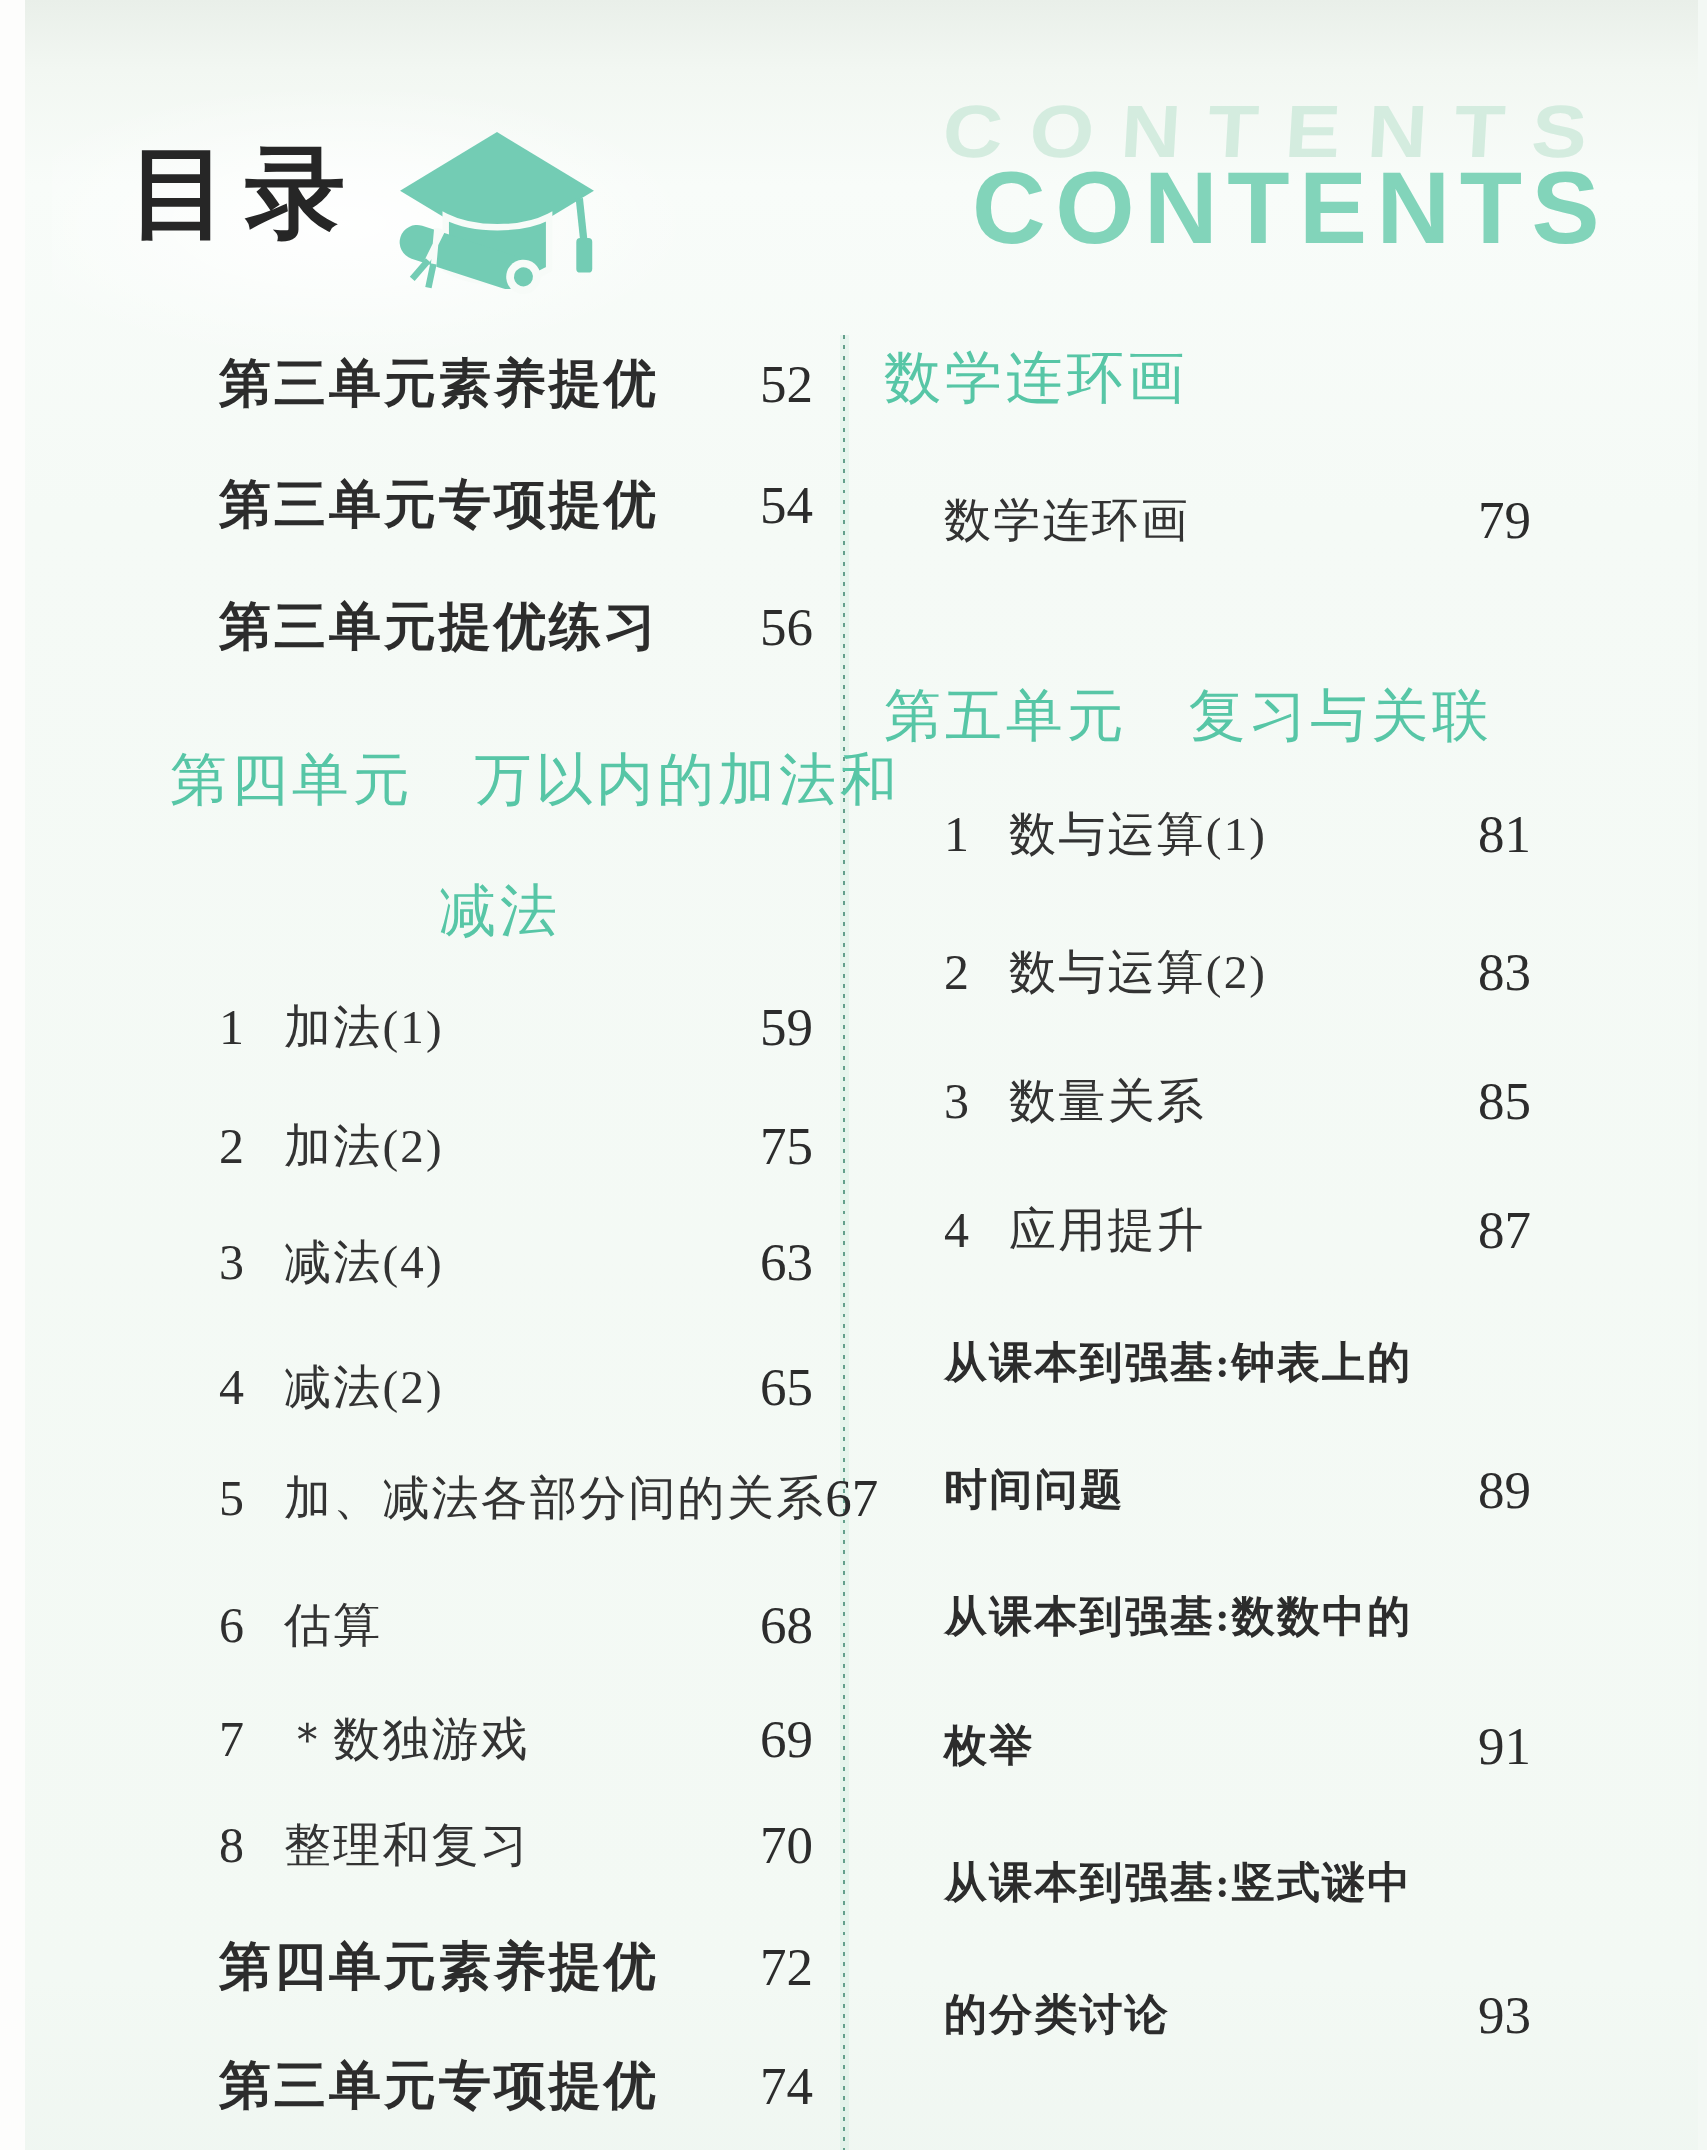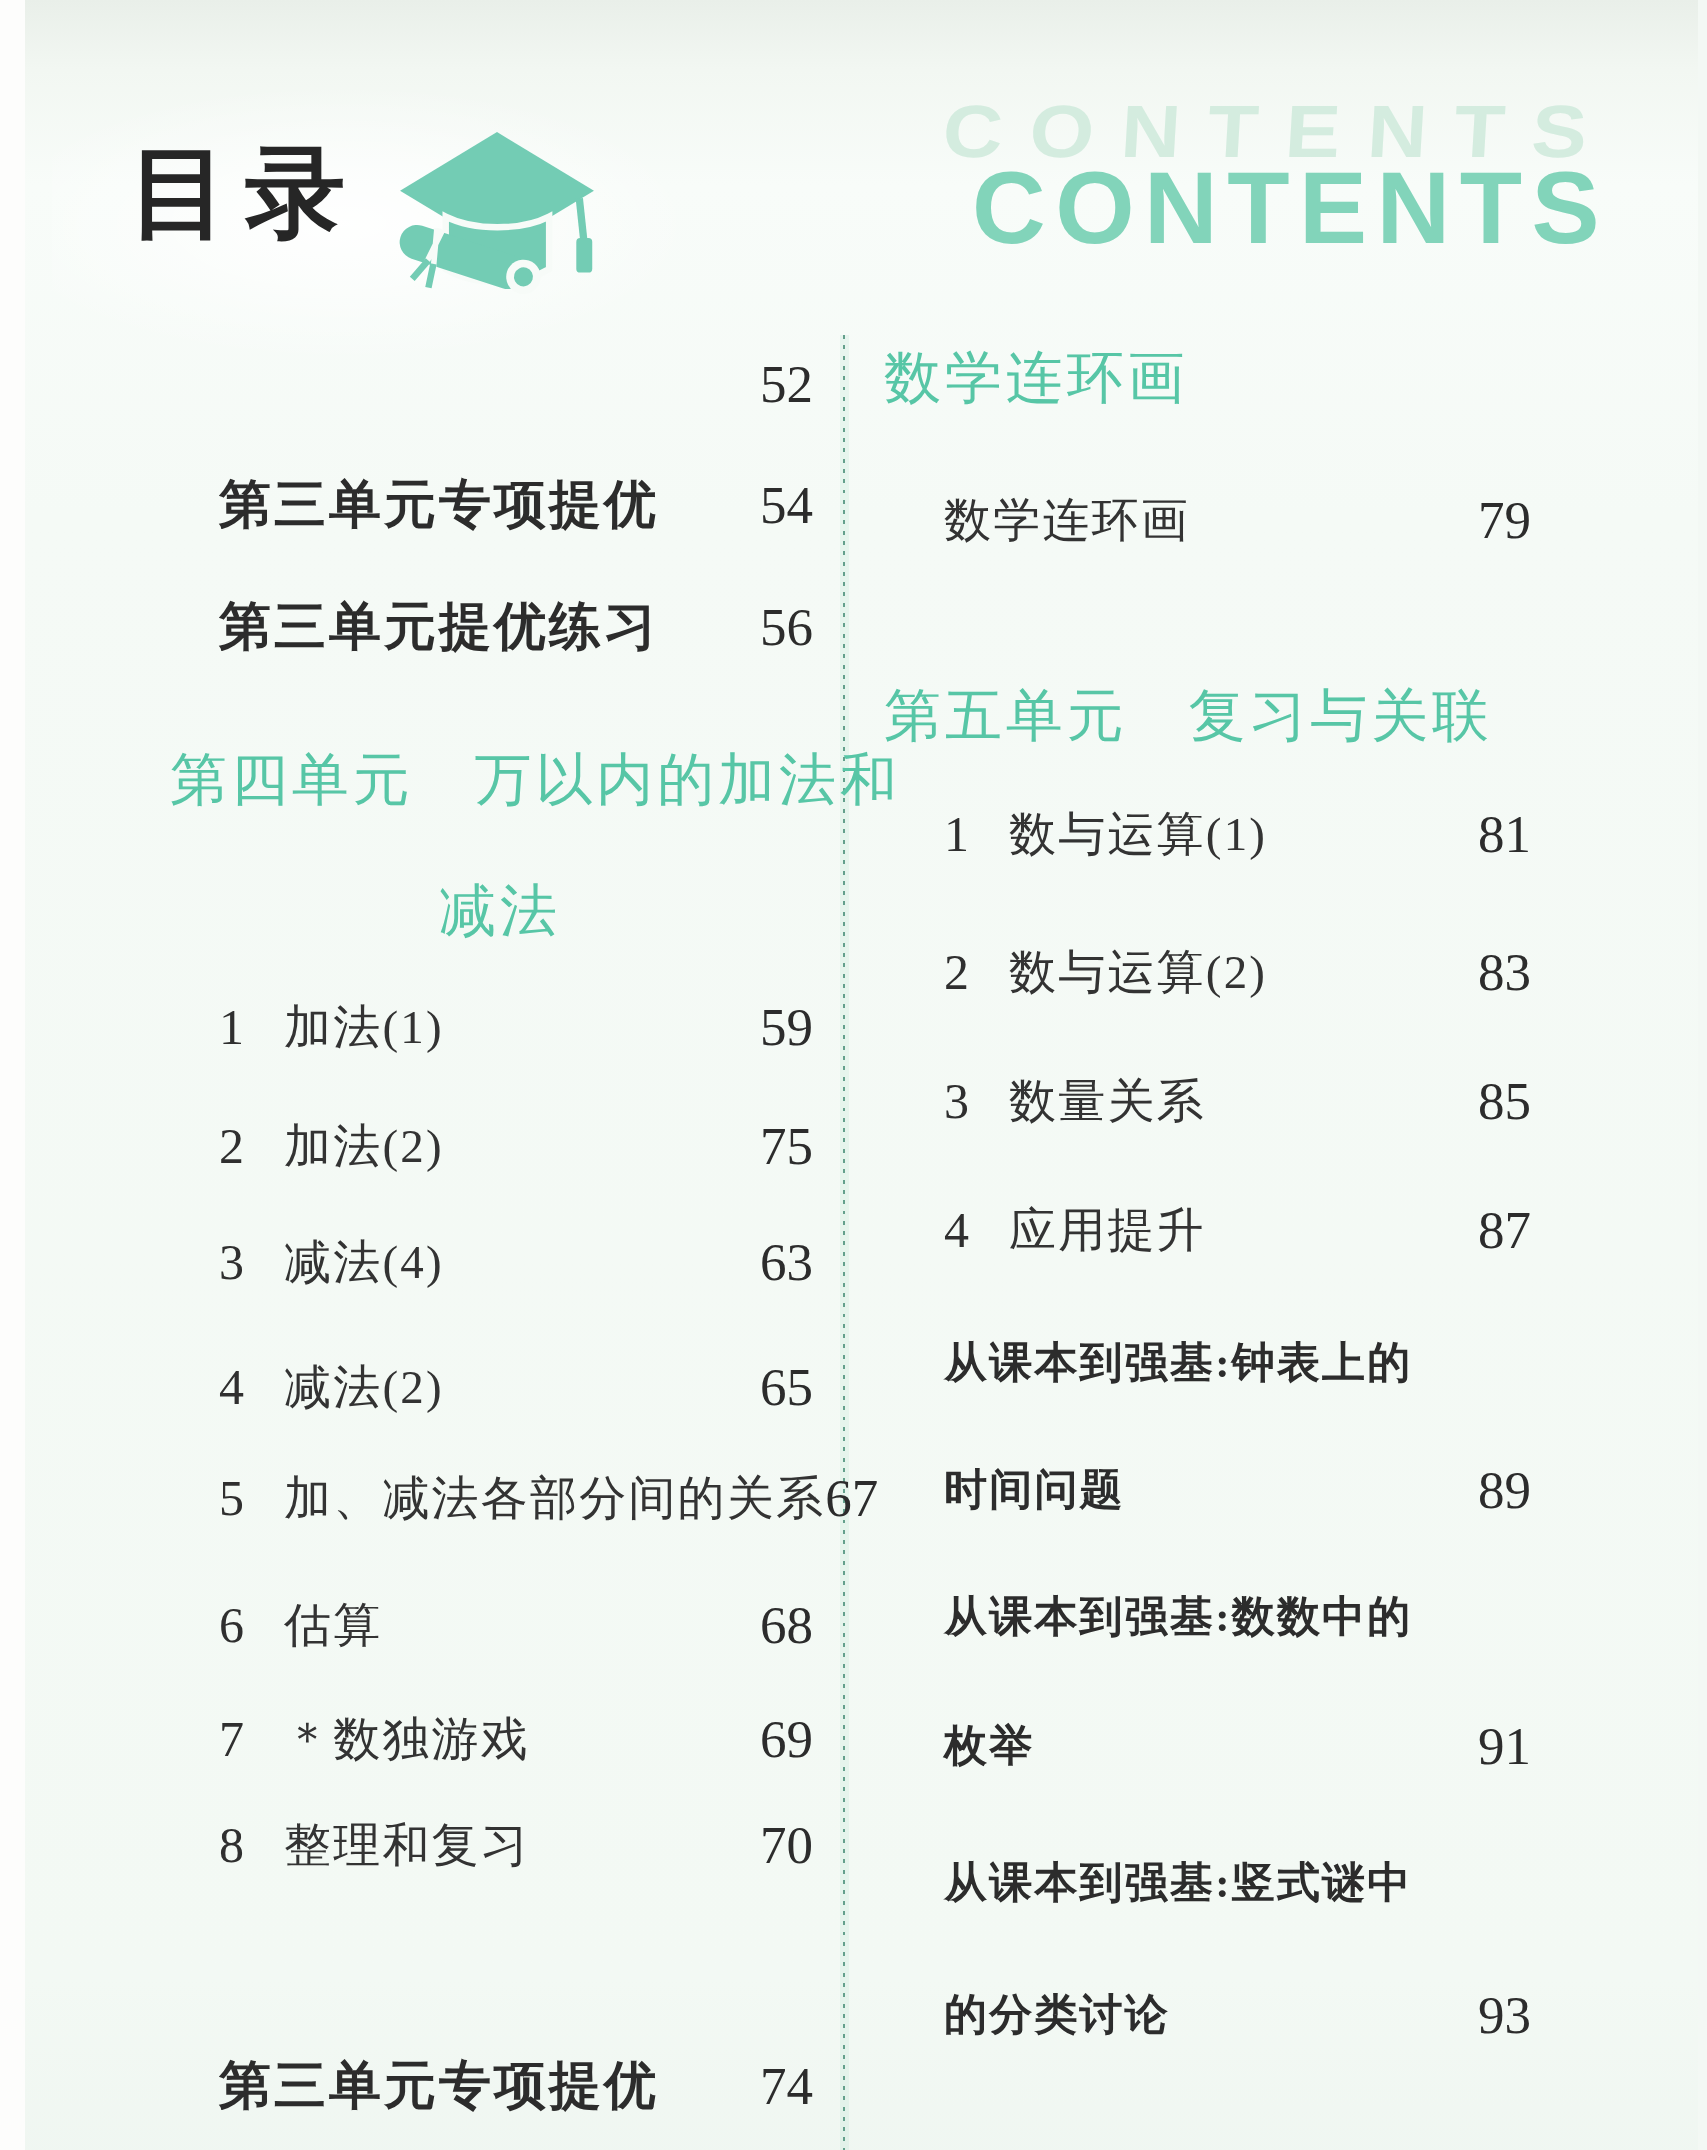--- a/index.html
+++ b/index.html
@@ -80,20 +80,21 @@
       <circle cx="308" cy="298" r="22" fill="#73ccb4"></circle>
       <path d="M96,252 L82,348 M82,252 L104,348" stroke="#f7fbf8" stroke-width="13"></path>
       <path d="M86,330 l-22,52 M100,334 l6,56" stroke="#73ccb4" stroke-width="15" fill="none"></path>
     </g>
   </svg>
 
   <div class="divider"></div>
 
   <div class="col col-left">
     <div class="row bold" style="top:348px">
+        <span class="lbl">第三单元素养提优</span>
         <span class="pg">52</span>
       </div>
     <div class="row bold" style="top:469px">
         <span class="lbl">第三单元专项提优</span>
         <span class="pg">54</span>
       </div>
     <div class="row bold" style="top:591px">
         <span class="lbl">第三单元提优练习</span>
         <span class="pg">56</span>
       </div>
@@ -136,20 +137,24 @@
     <div class="row item" style="top:1703px">
         <span class="no">7</span>
         <span class="lbl">＊数独游戏</span>
         <span class="pg">69</span>
       </div>
     <div class="row item" style="top:1809px">
         <span class="no">8</span>
         <span class="lbl">整理和复习</span>
         <span class="pg">70</span>
       </div>
+    <div class="row bold" style="top:1931px">
+        <span class="lbl">第四单元素养提优</span>
+        <span class="pg">72</span>
+      </div>
     <div class="row bold" style="top:2050px">
         <span class="lbl">第三单元专项提优</span>
         <span class="pg">74</span>
       </div>
 
   </div>
 
   <div class="col col-right">
     <div class="row heading" style="top:342px">
         <span class="lbl">数学连环画</span>

